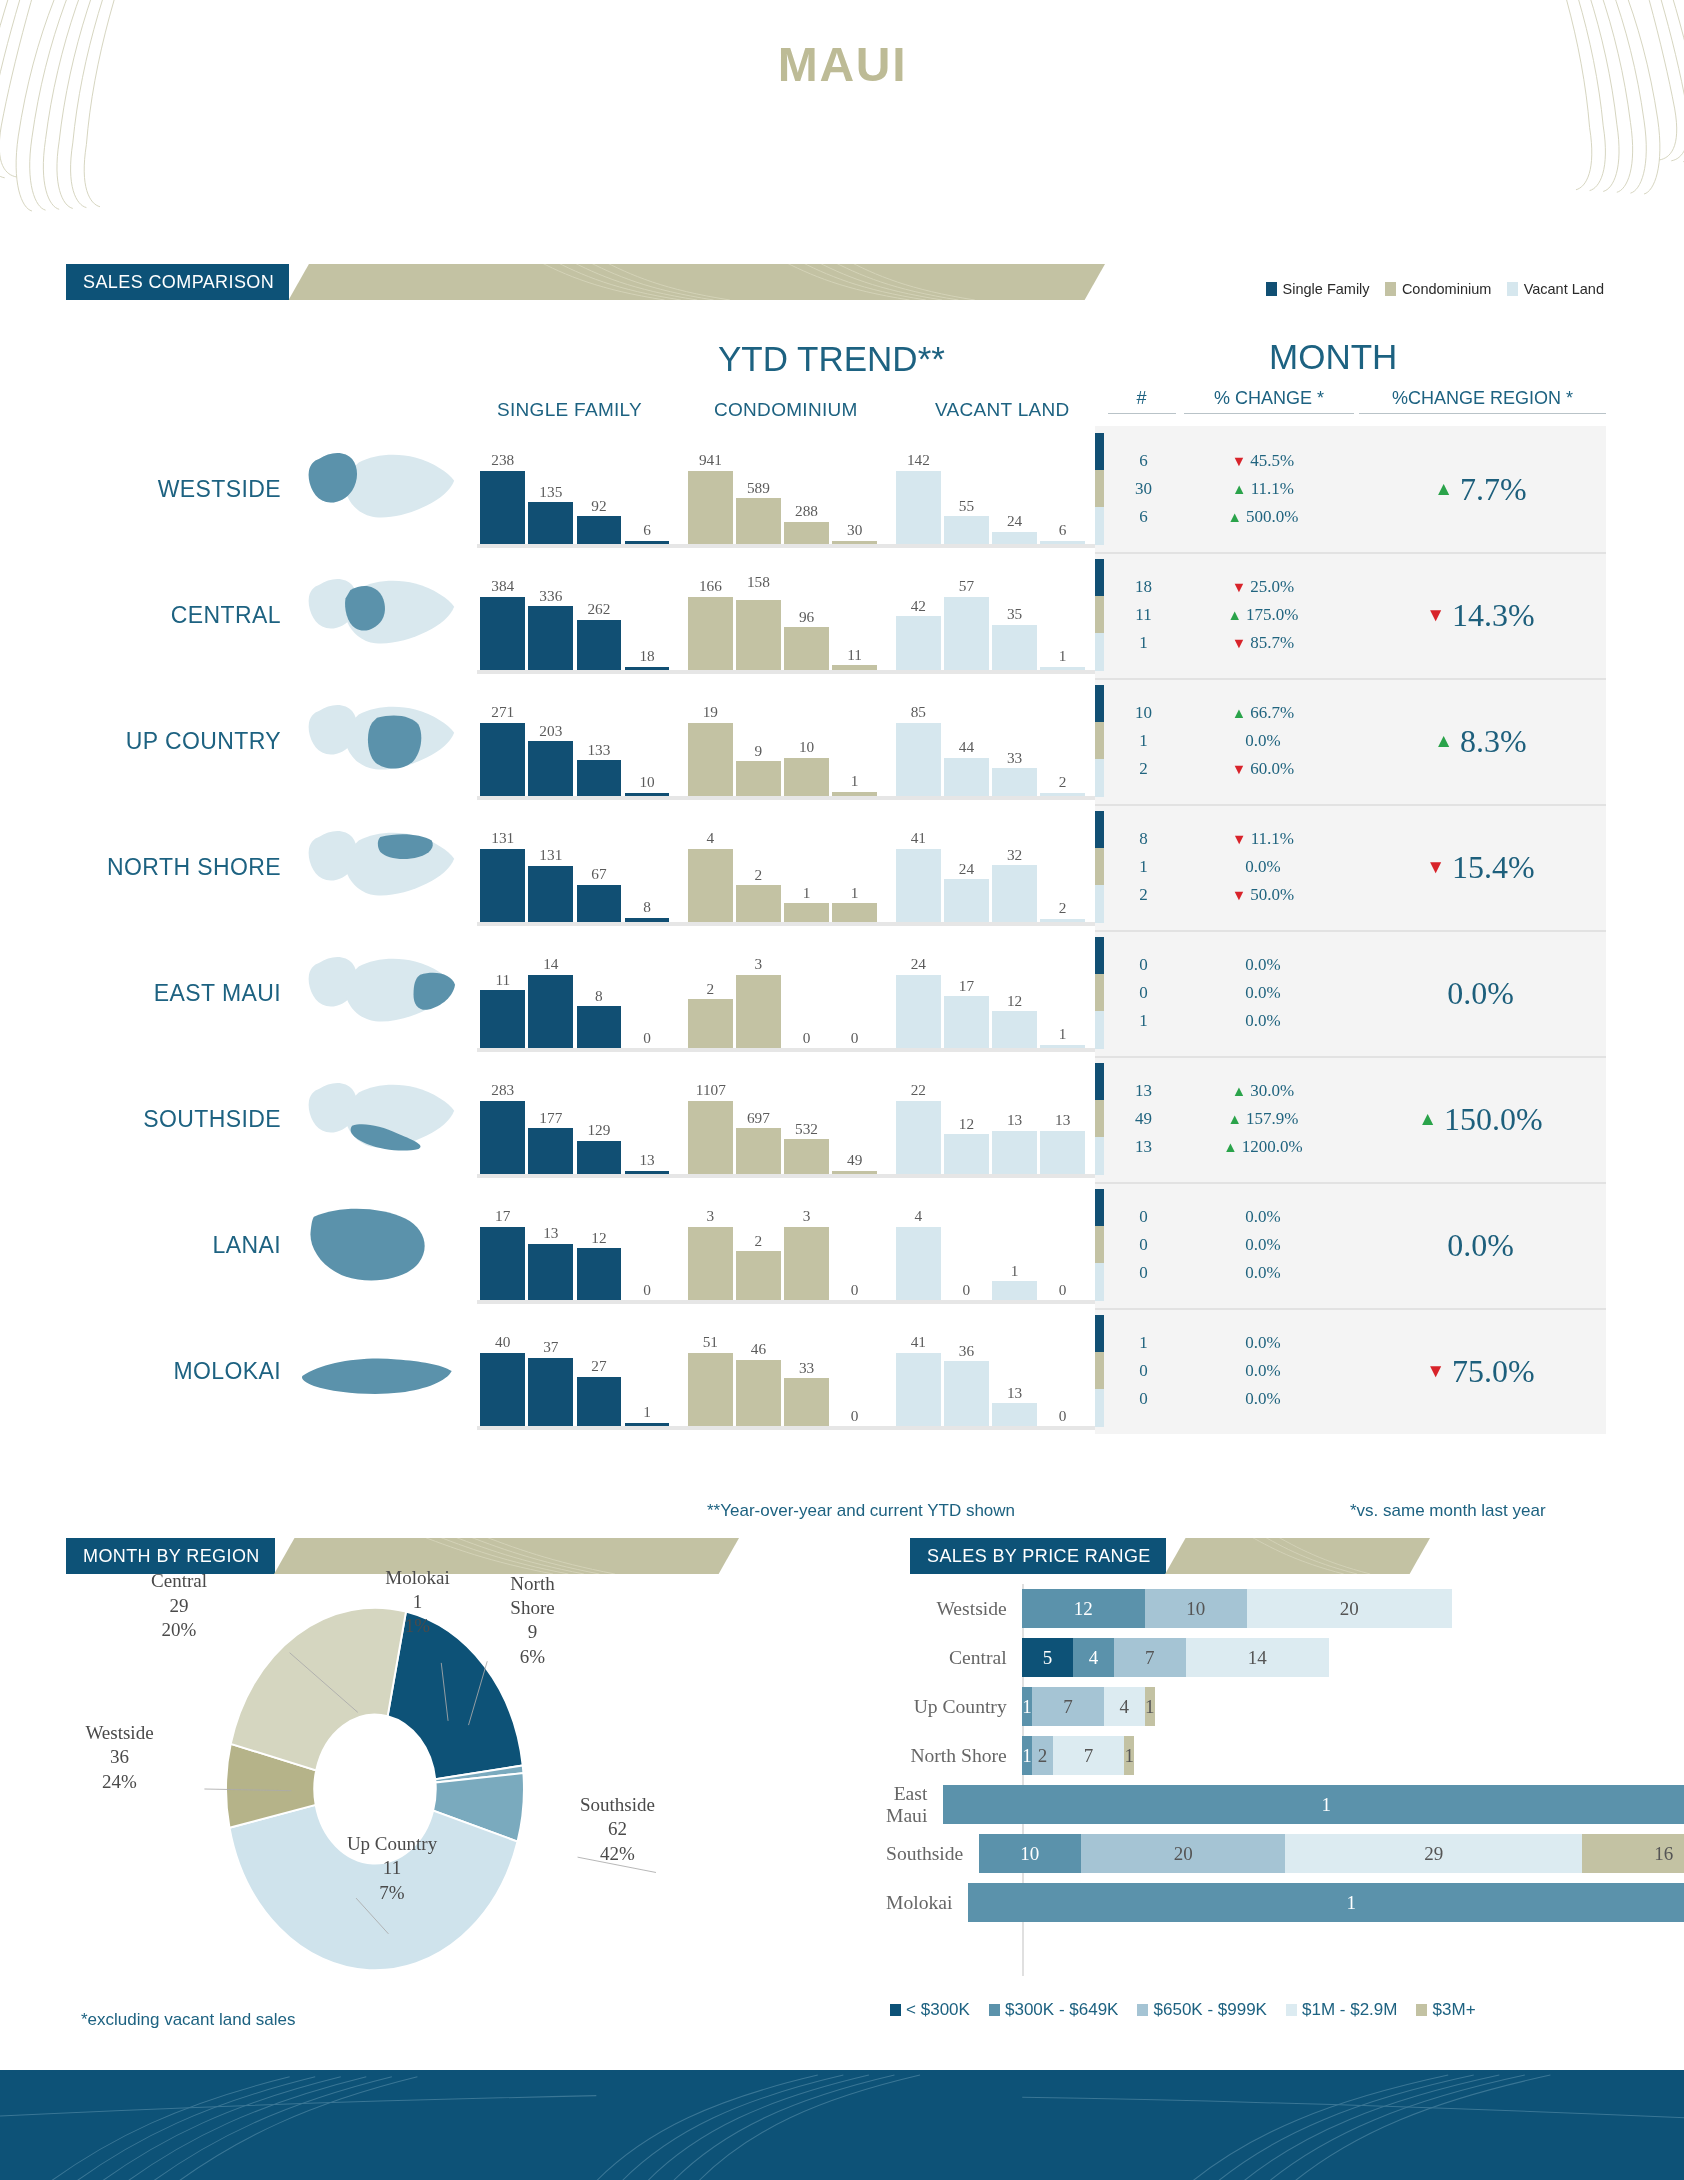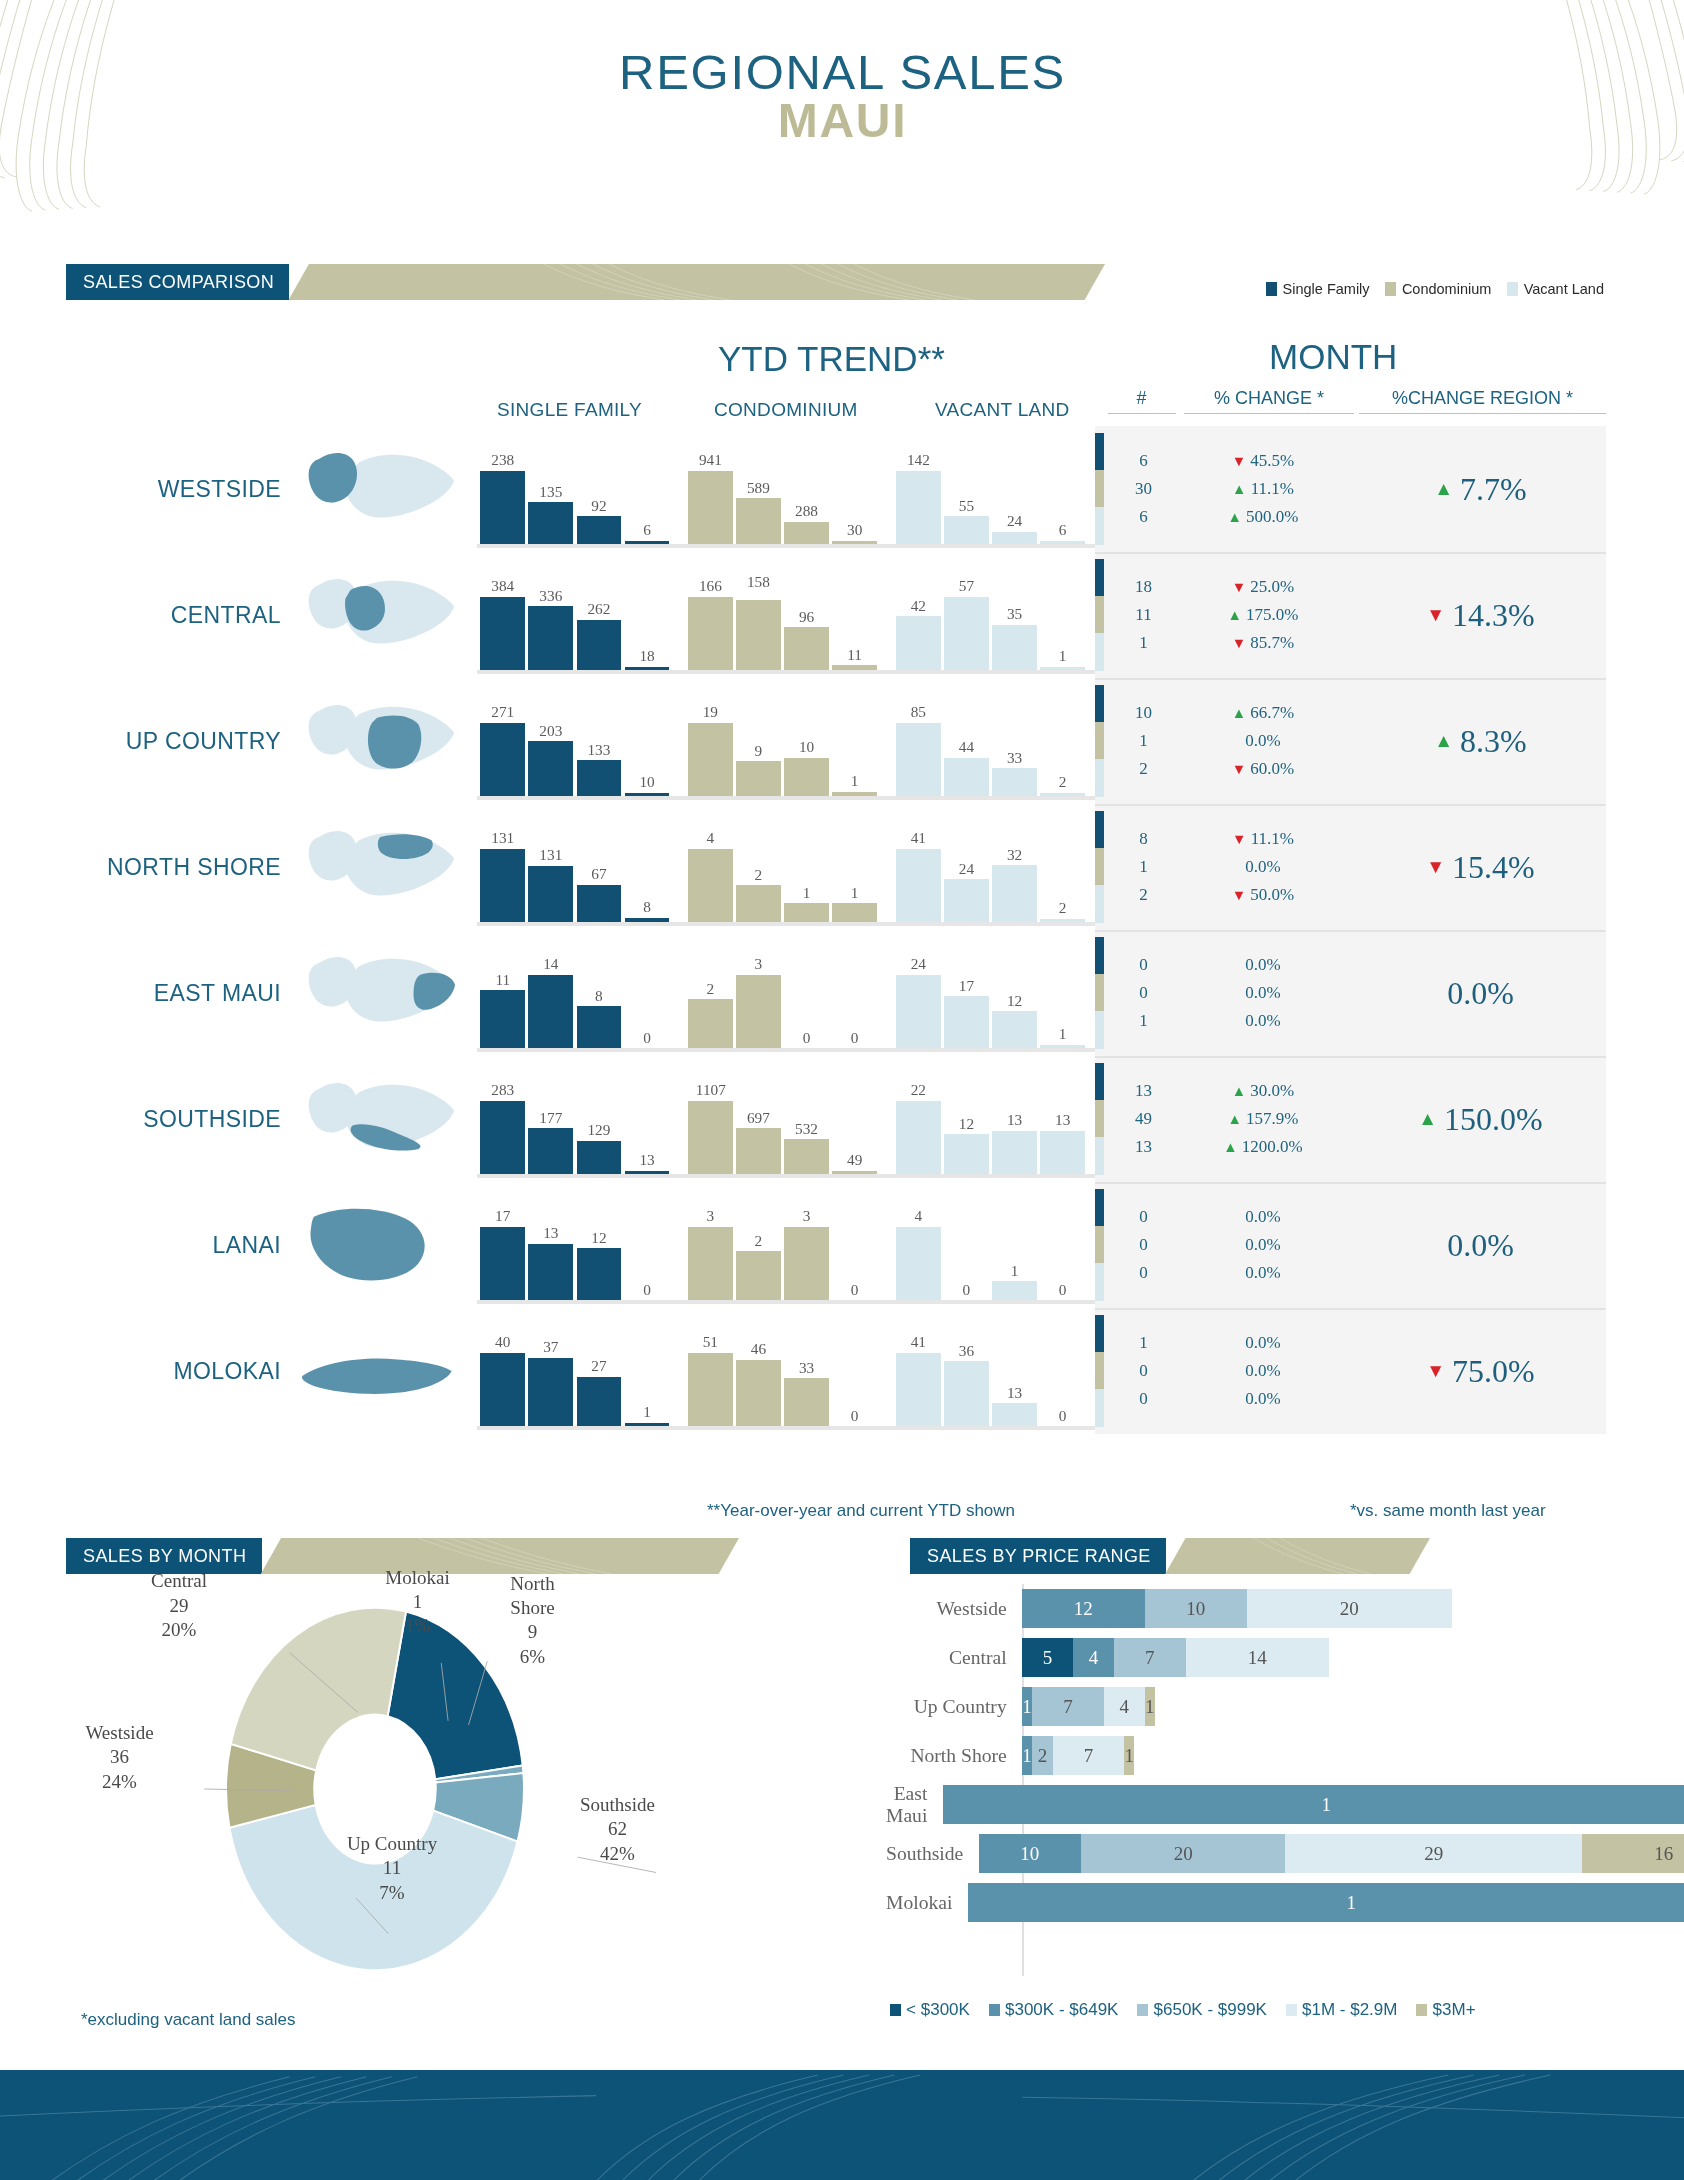--- a/index.html
+++ b/index.html
@@ -176,21 +176,20 @@
     <path d="M180 -40 C220 60 250 160 258 260 C266 310 254 330 242 333"></path>
     <path d="M330 -40 C366 50 400 140 414 230 C422 280 408 300 396 302"></path>
     <path d="M318 -40 C354 54 386 146 400 232 C408 281 394 299 382 301"></path>
     <path d="M306 -40 C342 58 372 152 386 234 C394 282 380 298 368 300"></path>
     <path d="M294 -40 C330 62 358 158 372 236 C380 283 366 297 354 299"></path>
     <path d="M282 -40 C318 66 344 164 358 238 C366 284 352 296 340 298"></path>
   </g>
 </svg>
 
 <div id="title-block">
-  <div id="title-main">REGIONAL SALES</div>
   <div id="title-sub">MAUI</div>
 </div>
 
 <div class="banner" id="banner-sales-comparison">
   <div class="tab">SALES COMPARISON</div>
   <div class="tail">
     <svg viewBox="0 0 1000 42" preserveAspectRatio="none">
         <g fill="none" stroke="#d6d5bb" stroke-width="1">
       <path d="M300 -6 C340 14 380 30 460 42"></path>
           <path d="M320 -6 C360 14 400 30 480 42"></path>
@@ -961,21 +960,21 @@
         </div>
       </div>
       <div class="row-sep" style="top: 0px;"></div>
     </div>
   </div>
 
 <div id="fn-ytd">**Year-over-year and current YTD shown</div>
 <div id="fn-month">*vs. same month last year</div>
 
 <div class="banner" id="banner-sales-region">
-  <div class="tab">SALES BY MONTH</div>
+  <div class="tab">MONTH BY REGION</div>
   <div class="tail">
     <svg viewBox="0 0 600 42" preserveAspectRatio="none">
         <g fill="none" stroke="#d6d5bb" stroke-width="1">
       <path d="M180 -6 C230 12 280 28 360 42"></path>
           <path d="M200 -6 C250 12 300 28 380 42"></path>
       <path d="M220 -6 C270 12 320 28 400 42"></path>
           <path d="M240 -6 C290 12 340 28 420 42"></path>
       <path d="M260 -6 C310 12 360 28 440 42"></path>
     </g>
       </svg>

